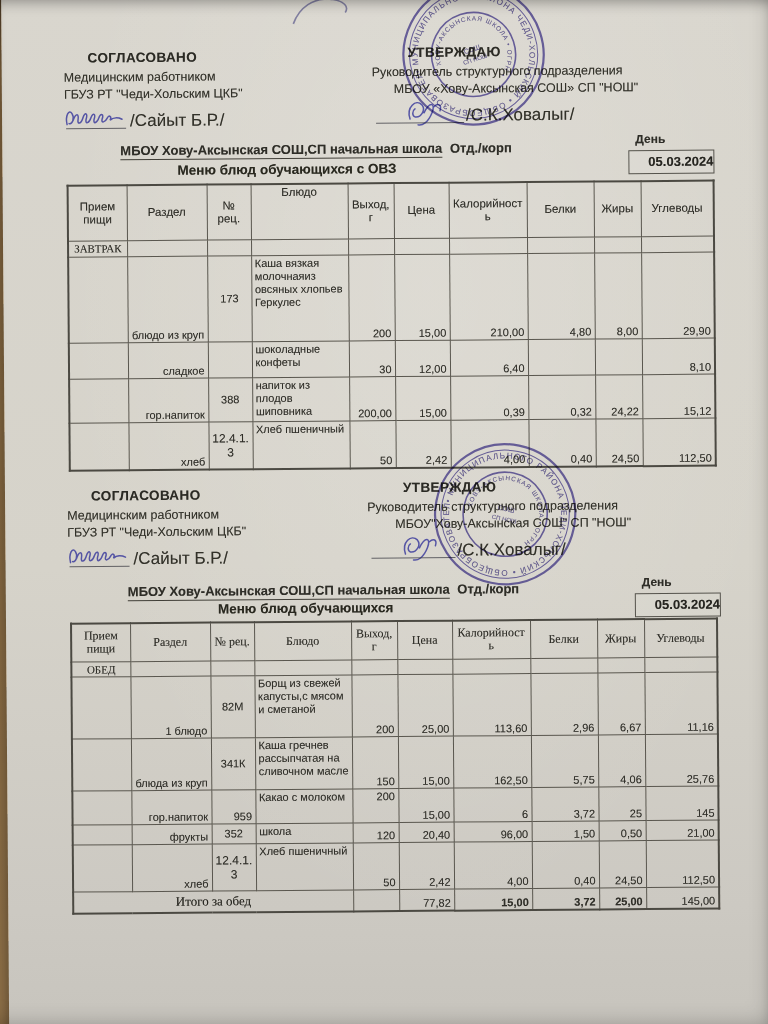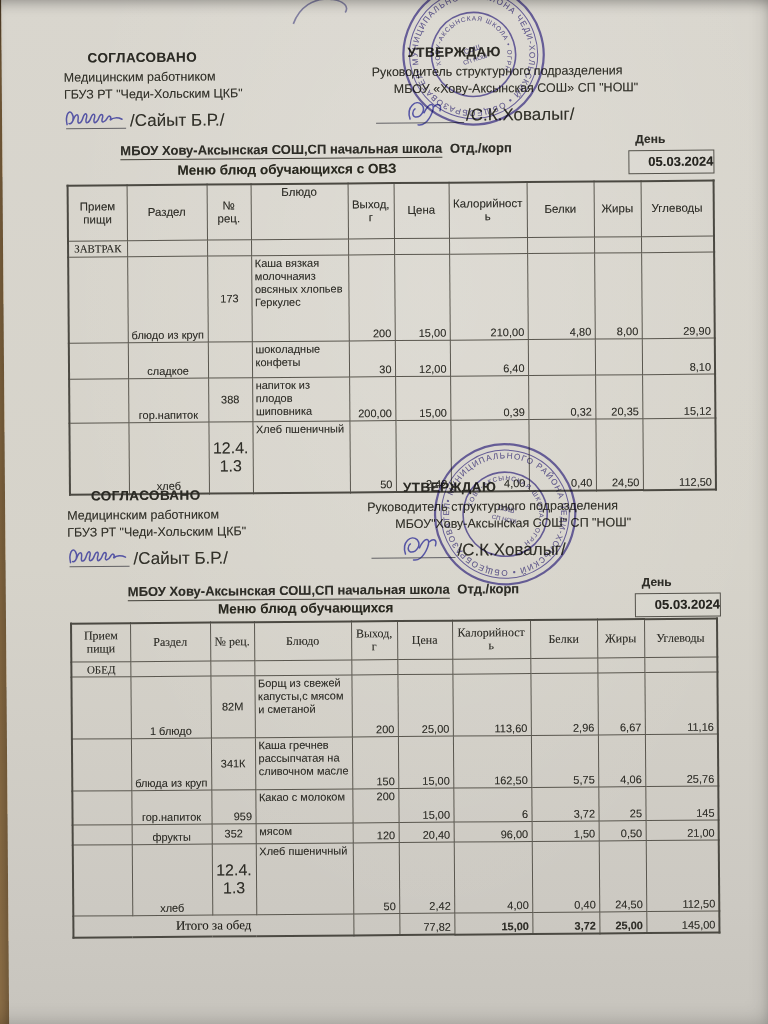--- a/index.html
+++ b/index.html
@@ -54,28 +54,28 @@
   #t2 thead tr{height:38px}
   #t2 tbody tr:nth-child(1){height:14px}
   #t2 tbody tr:nth-child(2){height:62px}
   #t2 tbody tr:nth-child(3){height:52px}
   #t2 tbody tr:nth-child(4){height:34px}
   #t2 tbody tr:nth-child(5){height:20px}
   #t2 tbody tr:nth-child(6){height:34px}
   #t2 tbody tr:nth-child(7){height:22px}
   .c{text-align:center;vertical-align:middle}
   .l{text-align:center;vertical-align:middle}
-  .bl{text-align:center;vertical-align:bottom}
+  .bl{text-align:right;vertical-align:bottom}
   .tl{text-align:left;vertical-align:top;line-height:13px}
   .br{text-align:right;vertical-align:bottom}
   .tr{text-align:right;vertical-align:top}
   .b{font-weight:bold}
   .serif{font-family:"Liberation Serif",serif}
   .nowrap{white-space:nowrap}
-  .sm{font-size:16px;padding:17px 1px}
+  .sm{font-size:12px;padding:9px 1px}
   .itogo{font-size:13px;color:#23221c}
   
   svg.stamp{position:absolute;opacity:.78;mix-blend-mode:multiply;z-index:40}
   .sc{fill:none;stroke:#4f44a4}
   .sr{fill:#4f44a4;font-family:"Liberation Sans",sans-serif}
   svg.pen{position:absolute;overflow:visible;z-index:41}
 </style>
 </head>
 <body>
 
@@ -203,21 +203,21 @@
         </tr>
         <tr>
           <td class="c"></td>
           <td class="bl">гор.напиток</td>
           <td class="c">388</td>
           <td class="tl">напиток из плодов шиповника</td>
           <td class="br">200,00</td>
           <td class="br">15,00</td>
           <td class="br">0,39</td>
           <td class="br">0,32</td>
-          <td class="br">20,35</td>
+          <td class="br">24,22</td>
           <td class="br">15,12</td>
         </tr>
         <tr>
           <td class="c"></td>
           <td class="bl">хлеб</td>
           <td class="c sm">12.4.1.3</td>
           <td class="tl">Хлеб пшеничный</td>
           <td class="br">50</td>
           <td class="br">2,42</td>
           <td class="br">4,00</td>
@@ -351,21 +351,21 @@
           <td class="br">15,00</td>
           <td class="br">6</td>
           <td class="br">3,72</td>
           <td class="br">25</td>
           <td class="br">145</td>
         </tr>
         <tr>
           <td class="c"></td>
           <td class="bl">фрукты</td>
           <td class="c">352</td>
-          <td class="tl">мясом</td>
+          <td class="tl">школа</td>
           <td class="br">120</td>
           <td class="br">20,40</td>
           <td class="br">96,00</td>
           <td class="br">1,50</td>
           <td class="br">0,50</td>
           <td class="br">21,00</td>
         </tr>
         <tr>
           <td class="c"></td>
           <td class="bl">хлеб</td>

